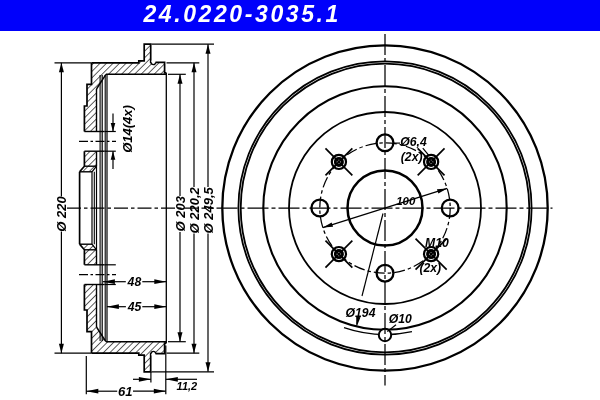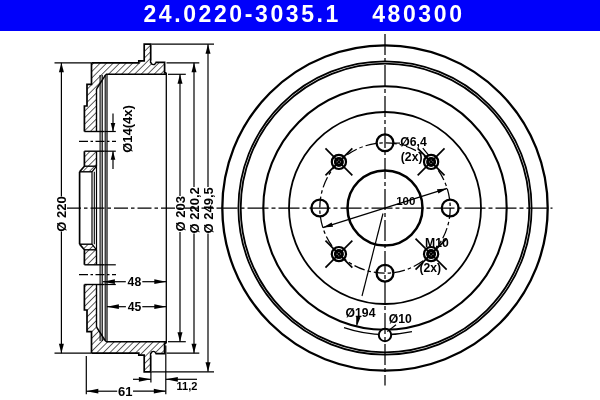--- a/index.html
+++ b/index.html
@@ -1,24 +1,23 @@
 <!DOCTYPE html>
 <html><head><meta charset="utf-8">
 <style>
   html,body{margin:0;padding:0;background:#fff;}
-  #page{position:relative;width:600px;height:400px;overflow:hidden;}
+  #page{position:relative;width:600px;height:400px;overflow:hidden;font-style:italic;}
   .bar{position:absolute;left:0;top:0;width:600px;height:30.6px;background:#0000fb;}
   .bar span{position:absolute;top:0.9px;font-family:"Liberation Sans",sans-serif;
             font-weight:bold;font-size:23px;color:#fff;white-space:pre;}
 </style></head>
 <body>
 <div id="page">
   <div class="bar">
     <span id="t1" style="left:143.4px;letter-spacing:2.6px;">24.0220-3035.1</span>
-    <span id="t2" style="left:372.2px;letter-spacing:2.6px;">480300</span>
   </div>
   <svg width="600" height="400" viewBox="0 0 600 400" style="position:absolute;left:0;top:0;">
     <defs>
       <pattern id="ht" width="4.6" height="4.6" patternUnits="userSpaceOnUse" patternTransform="rotate(45)">
         <line x1="0" y1="0" x2="0" y2="4.6" stroke="#000" stroke-width="1.25"></line>
       </pattern>
     </defs>
 <path d="M 91.5,62.8 L 138.8,62.8 138.8,60.9 144.2,60.9 144.2,44.2 150.7,44.2 L 150.7,62.3 164.6,62.3 164.6,72.8 166.3,72.8 166.3,74.3 105.9,74.3 L 96.5,89 96.5,131.5 84.4,131.5 84.4,106 87,106 87,84.4 91.5,84.4 Z" fill="url(#ht)" stroke="none"></path>
 <path d="M 91.5,353.2 L 138.8,353.2 138.8,355.1 144.2,355.1 144.2,371.8 150.7,371.8 L 150.7,353.7 164.6,353.7 164.6,343.2 166.3,343.2 166.3,341.7 105.9,341.7 L 96.5,327 96.5,284.5 84.4,284.5 84.4,310 87,310 87,331.6 91.5,331.6 Z" fill="url(#ht)" stroke="none"></path>
 <path d="M 84.4,151.2 L 96.5,151.2 96.5,166.2 92.3,171.8 79.6,171.8 84.4,166.2 Z" fill="url(#ht)" stroke="none"></path>

